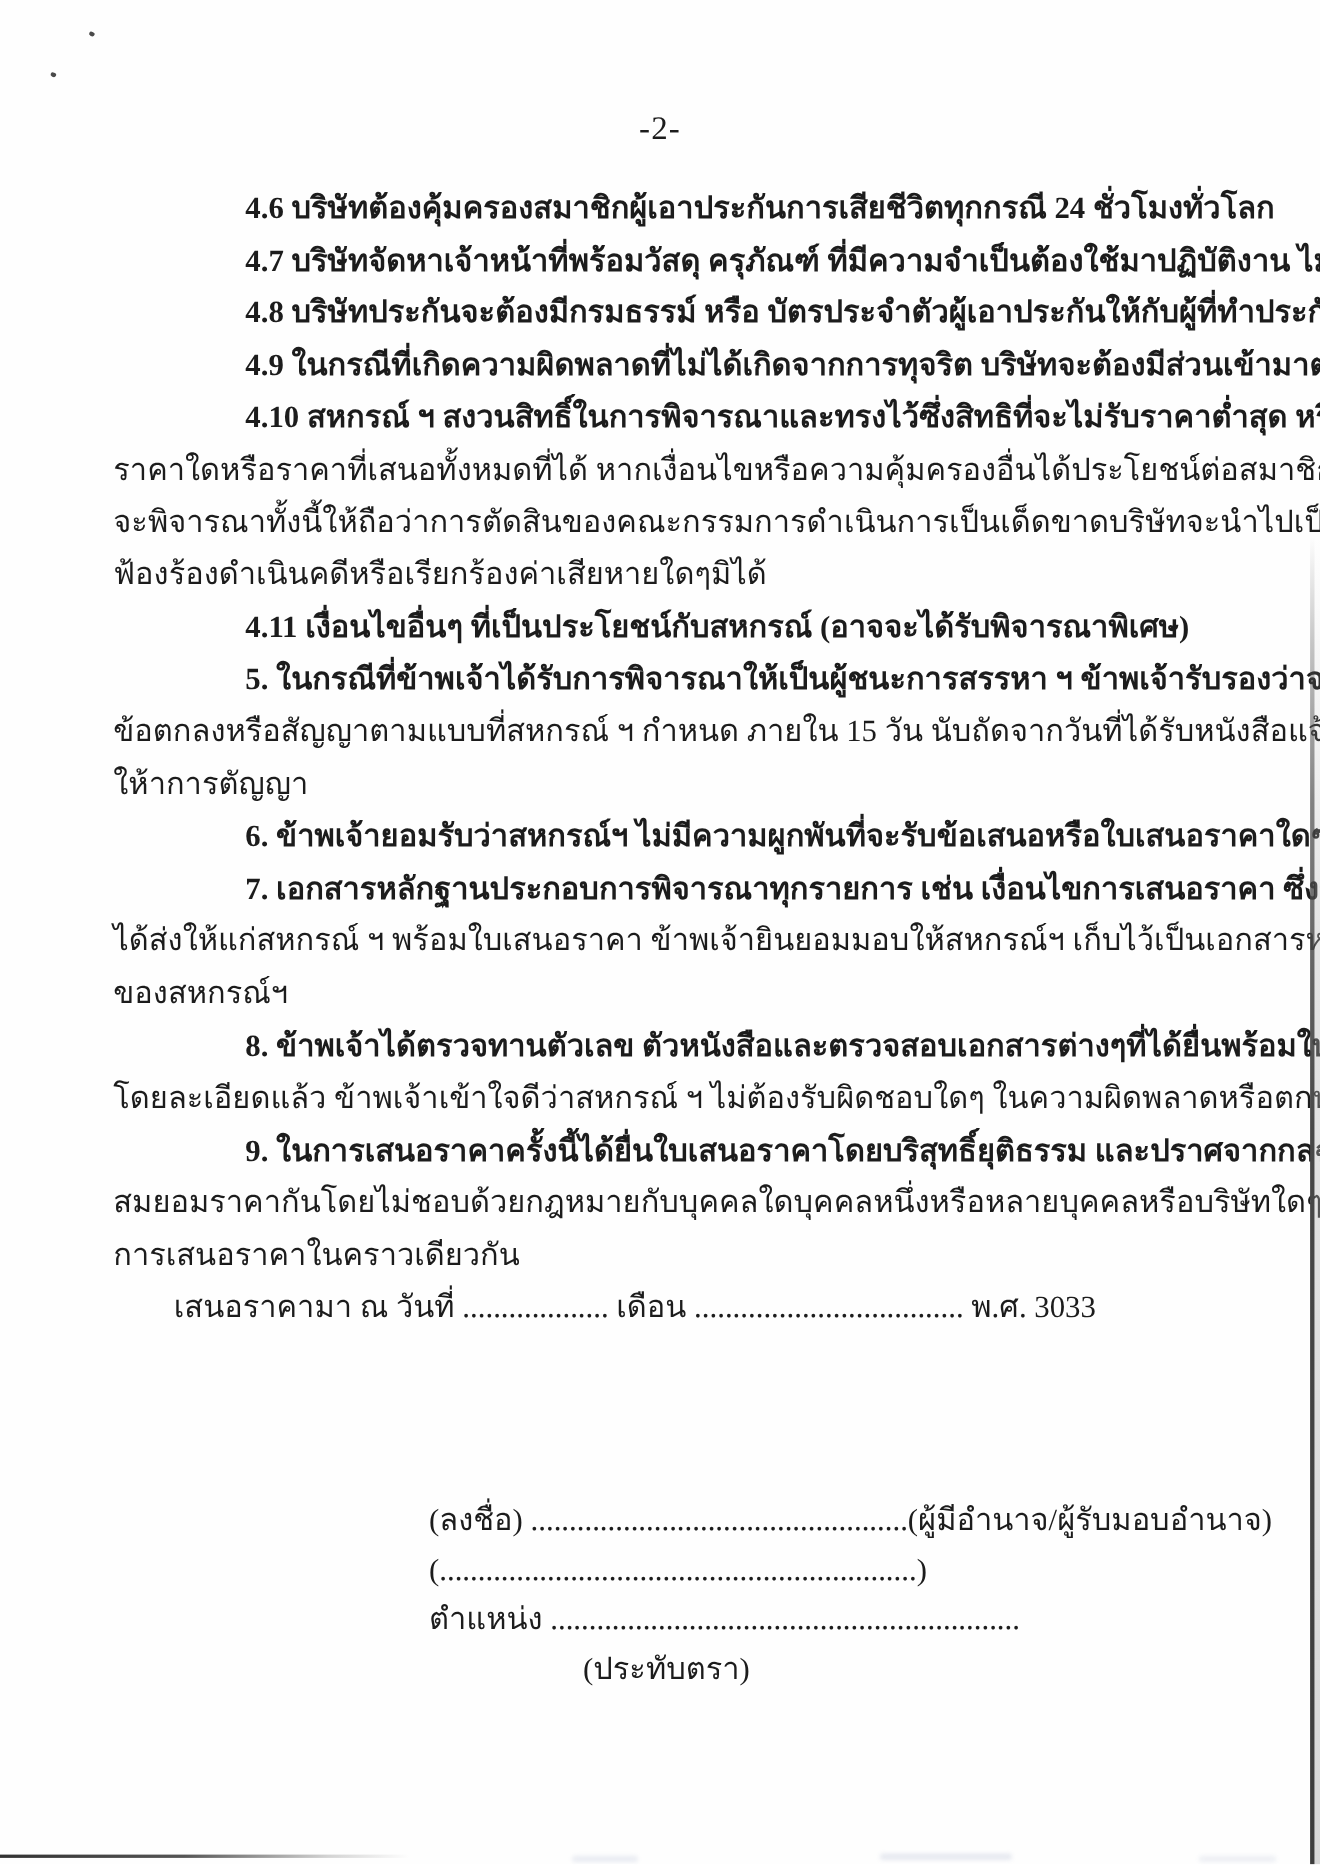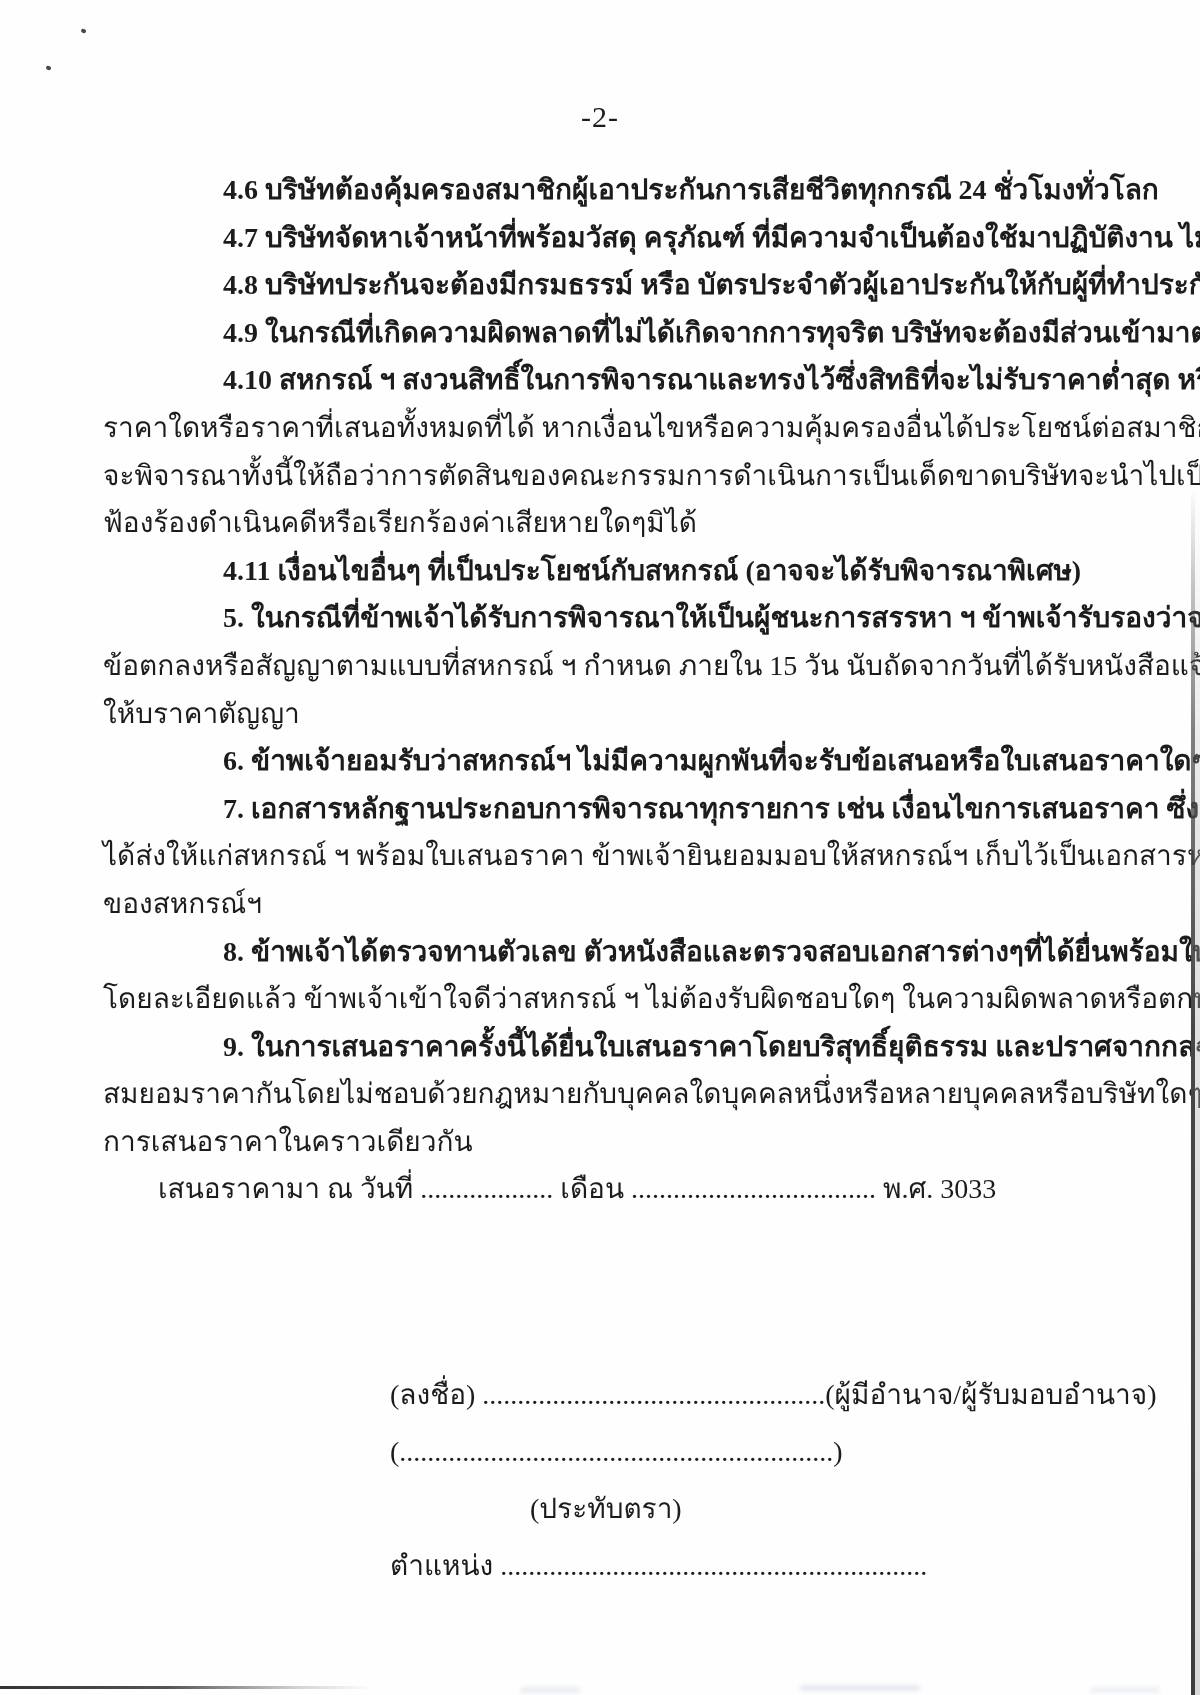--- a/index.html
+++ b/index.html
@@ -43,21 +43,20 @@
     position: absolute;
     top: 1360px;
     left: 390px;
     width: 700px;
   }
   .sig-line {
     height: 45px;
     line-height: 45px;
     font-size: 28px;
     white-space: nowrap;
-    margin-top: 12px;
   }
   .sig-line.stamp { padding-left: 140px; }
   
   .speck {
     position: absolute;
     width: 5px;
     height: 4px;
     background: #4a4a4a;
     border-radius: 50% 40% 60% 50%;
     transform: rotate(25deg);
@@ -119,38 +118,38 @@
     <div class="line indent">4.7 บริษัทจัดหาเจ้าหน้าที่พร้อมวัสดุ ครุภัณฑ์ ที่มีความจำเป็นต้องใช้มาปฏิบัติงาน ไม่น้อยกว่า 1 คน</div>
     <div class="line indent">4.8 บริษัทประกันจะต้องมีกรมธรรม์ หรือ บัตรประจำตัวผู้เอาประกันให้กับผู้ที่ทำประกัน</div>
     <div class="line indent">4.9 ในกรณีที่เกิดความผิดพลาดที่ไม่ได้เกิดจากการทุจริต บริษัทจะต้องมีส่วนเข้ามาตรวจสอบ</div>
     <div class="line indent">4.10 สหกรณ์ ฯ สงวนสิทธิ์ในการพิจารณาและทรงไว้ซึ่งสิทธิที่จะไม่รับราคาต่ำสุด หรือราคาหนึ่ง</div>
     <div class="line">ราคาใดหรือราคาที่เสนอทั้งหมดที่ได้ หากเงื่อนไขหรือความคุ้มครองอื่นได้ประโยชน์ต่อสมาชิกหรือสุดแต่</div>
     <div class="line">จะพิจารณาทั้งนี้ให้ถือว่าการตัดสินของคณะกรรมการดำเนินการเป็นเด็ดขาดบริษัทจะนำไปเป็นเหตุแห่งการ</div>
     <div class="line">ฟ้องร้องดำเนินคดีหรือเรียกร้องค่าเสียหายใดๆมิได้</div>
     <div class="line indent">4.11 เงื่อนไขอื่นๆ ที่เป็นประโยชน์กับสหกรณ์ (อาจจะได้รับพิจารณาพิเศษ)</div>
     <div class="line indent">5. ในกรณีที่ข้าพเจ้าได้รับการพิจารณาให้เป็นผู้ชนะการสรรหา ฯ ข้าพเจ้ารับรองว่าจะทำบันทึก</div>
     <div class="line">ข้อตกลงหรือสัญญาตามแบบที่สหกรณ์ ฯ กำหนด ภายใน 15 วัน นับถัดจากวันที่ได้รับหนังสือแจ้งจากสหกรณ์</div>
-    <div class="line">ให้บราคาตัญญา</div>
+    <div class="line">ให้าการตัญญา</div>
     <div class="line indent">6. ข้าพเจ้ายอมรับว่าสหกรณ์ฯ ไม่มีความผูกพันที่จะรับข้อเสนอหรือใบเสนอราคาใดๆ รวมทั้ง</div>
     <div class="line indent">7. เอกสารหลักฐานประกอบการพิจารณาทุกรายการ เช่น เงื่อนไขการเสนอราคา ซึ่งข้าพเจ้า</div>
     <div class="line">ได้ส่งให้แก่สหกรณ์ ฯ พร้อมใบเสนอราคา ข้าพเจ้ายินยอมมอบให้สหกรณ์ฯ เก็บไว้เป็นเอกสารหลักฐาน</div>
     <div class="line">ของสหกรณ์ฯ</div>
     <div class="line indent">8. ข้าพเจ้าได้ตรวจทานตัวเลข ตัวหนังสือและตรวจสอบเอกสารต่างๆที่ได้ยื่นพร้อมใบเสนอราคานี้</div>
     <div class="line">โดยละเอียดแล้ว ข้าพเจ้าเข้าใจดีว่าสหกรณ์ ฯ ไม่ต้องรับผิดชอบใดๆ ในความผิดพลาดหรือตกหล่น</div>
     <div class="line indent">9. ในการเสนอราคาครั้งนี้ได้ยื่นใบเสนอราคาโดยบริสุทธิ์ยุติธรรม และปราศจากกลฉ้อฉล หรือการ</div>
     <div class="line">สมยอมราคากันโดยไม่ชอบด้วยกฎหมายกับบุคคลใดบุคคลหนึ่งหรือหลายบุคคลหรือบริษัทใดๆ ที่ได้ยื่น</div>
     <div class="line">การเสนอราคาในคราวเดียวกัน</div>
     <div class="line date">เสนอราคามา ณ วันที่ ................... เดือน ................................... พ.ศ. 3033</div>
   </div>
 
   <div class="signature-block">
     <div class="sig-line">(ลงชื่อ) .................................................(ผู้มีอำนาจ/ผู้รับมอบอำนาจ)</div>
     <div class="sig-line">(..............................................................)</div>
+    <div class="sig-line">ตำแหน่ง .............................................................</div>
     <div class="sig-line stamp">(ประทับตรา)</div>
-    <div class="sig-line">ตำแหน่ง .............................................................</div>
   </div>
 
   <div class="smudge a"></div>
   <div class="smudge b"></div>
   <div class="smudge c"></div>
   <div class="scan-edge-bottom"></div>
   <div class="scan-edge-right-shadow"></div>
   <div class="scan-edge-right"></div>
 
 </div>

